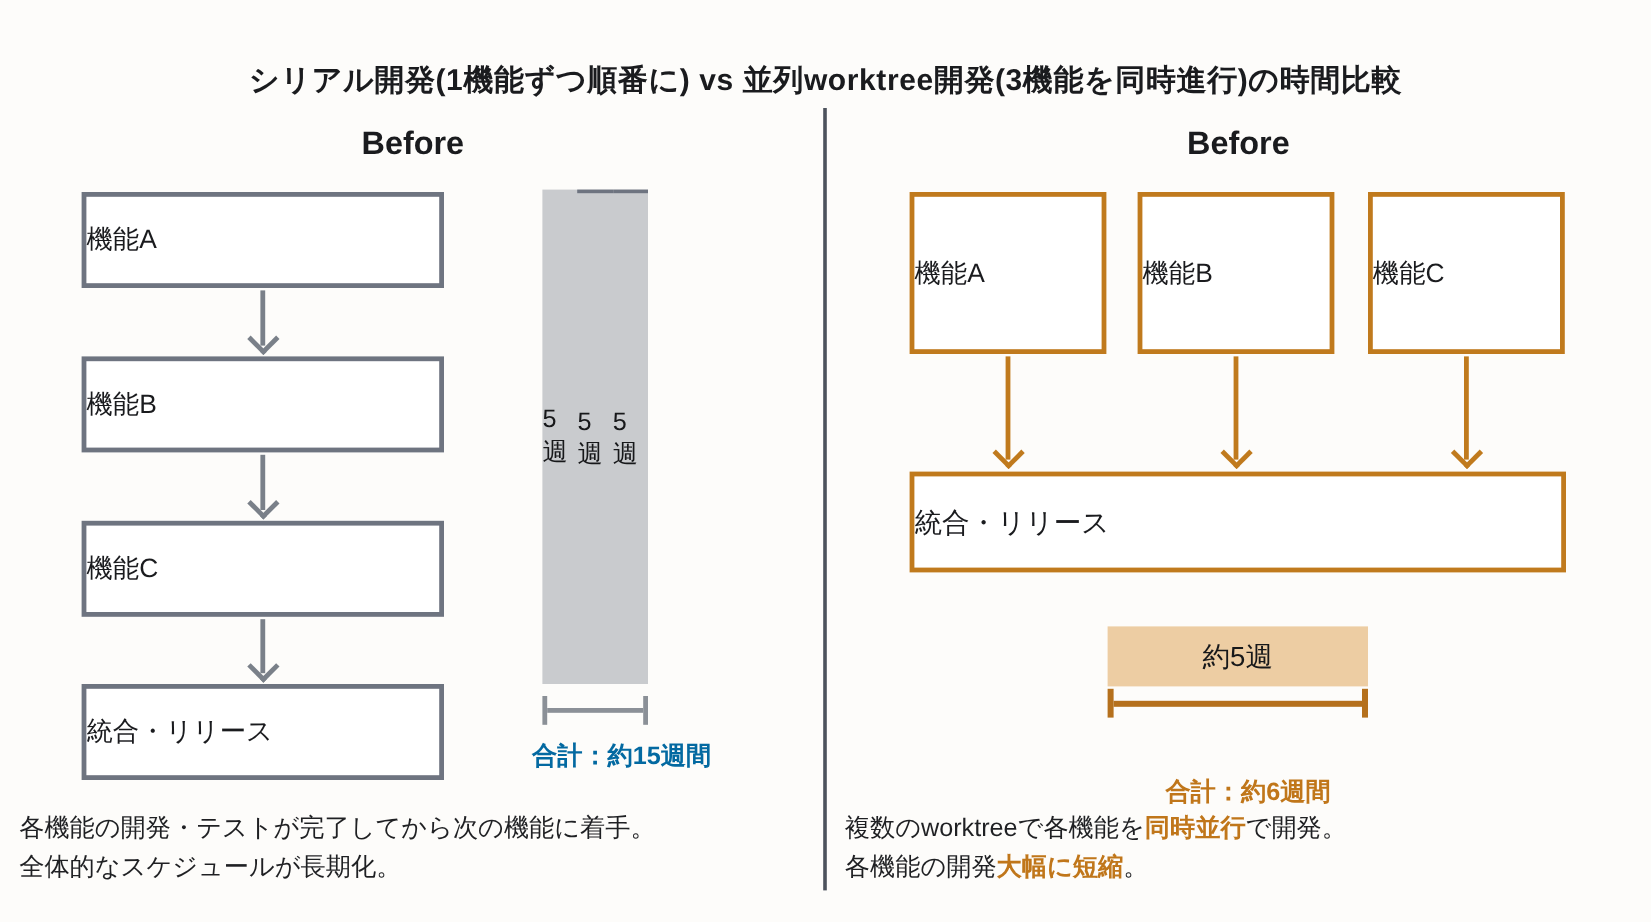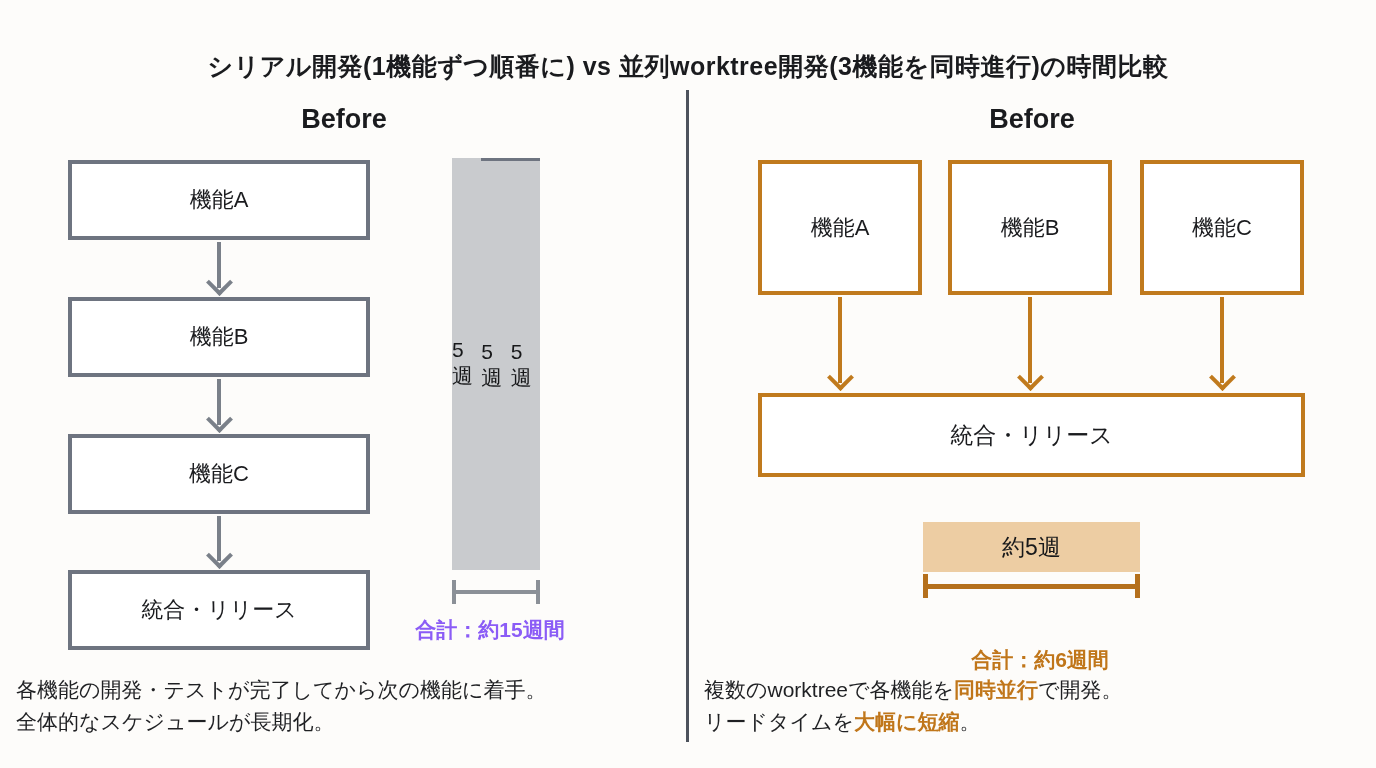--- a/index.html
+++ b/index.html
@@ -14,21 +14,21 @@
     left:0;top:28px;width:1376px;text-align:center;
     font-size:25px;font-weight:700;letter-spacing:.5px;margin-top:22px;
   }
   .divider{left:686px;top:90px;width:3px;height:652px;background:var(--divider,#4d525c);}
   .section-heading{font-size:27px;font-weight:700;text-align:center;}
   .h-before{left:0;top:104px;width:688px;}
   .h-after{left:688px;top:104px;width:688px;}
 
   .flow-box{
     box-sizing:border-box;background:#ffffff;
-    display:flex;align-items:center;justify-content:center;
+    display:flex;align-items:center;justify-content:flex-start;
     font-size:22px;
   }
   .gray-box{border:4px solid var(--gray-border,#6e7480);left:68px;width:302px;height:80px;}
   .b-a{top:160px;} .b-b{top:297px;} .b-c{top:434px;} .b-int{top:570px;}
 
   .arrow{width:24px;}
   .arrow .stem{position:absolute;left:50%;top:0;bottom:7px;width:4px;margin-left:-2px;background:var(--ac);}
   .arrow .head{
     position:absolute;left:50%;bottom:3px;width:15px;height:15px;margin-left:-9.5px;
     border-right:4px solid var(--ac);border-bottom:4px solid var(--ac);
@@ -47,21 +47,21 @@
     font-size:21px;color:#17181a;
   }
   .timeline-seg + .timeline-seg{border-top:3px solid var(--gray-border,#6e7480);}
 
   .bracket{box-sizing:border-box;}
   .bracket::before{content:"";position:absolute;left:0;right:0;top:50%;height:var(--bw);margin-top:calc(var(--bw) / -2);background:var(--bc);}
   .bracket{border-left:var(--bw) solid var(--bc);border-right:var(--bw) solid var(--bc);}
   .bracket.gray{--bc:var(--gray-bracket,#8b9097);--bw:4px;left:452px;top:580px;width:88px;height:24px;}
   .bracket.orange{--bc:var(--orange-bracket,#b5701c);--bw:5px;left:923px;top:574px;width:217px;height:24px;}
 
-  .total-before{left:379px;top:616px;width:222px;text-align:center;font-size:21px;font-weight:600;color:#8b5cf6;}
+  .total-before{left:407px;top:616px;width:222px;text-align:center;font-size:21px;font-weight:600;color:#0369a1;}
   .total-after{left:930px;top:606px;width:220px;text-align:center;font-size:21px;font-weight:700;color:var(--orange-text,#c0761a);margin-top:40px;}
 
   .orange-box{border:4px solid var(--orange-border,#c07a1d);}
   .feat{top:160px;width:164px;height:135px;}
   .f-a{left:758px;} .f-b{left:948px;} .f-c{left:1140px;}
   .after-int{left:758px;top:393px;width:547px;height:84px;font-size:23px;}
 
   .tan-bar{
     left:923px;top:522px;width:217px;height:50px;
     background:var(--tan-bar-fill,#edcda3);
@@ -165,16 +165,16 @@
     </div>
 
     <div class="abs tan-bar">
       <span>約5週</span>
     </div>
 
     <div class="abs bracket orange"></div>
     <div class="abs total-after">合計：約6週間</div>
 
     <div class="abs desc desc-after d1"><span>複数のworktreeで各機能を</span><span class="hl">同時並行</span><span>で開発。</span></div>
-    <div class="abs desc desc-after d2"><span>リードタイムを</span><span class="hl">大幅に短縮</span><span>。</span></div>
+    <div class="abs desc desc-after d2"><span>各機能の開発</span><span class="hl">大幅に短縮</span><span>。</span></div>
   </div>
 
 </div>
 
 </body></html>

